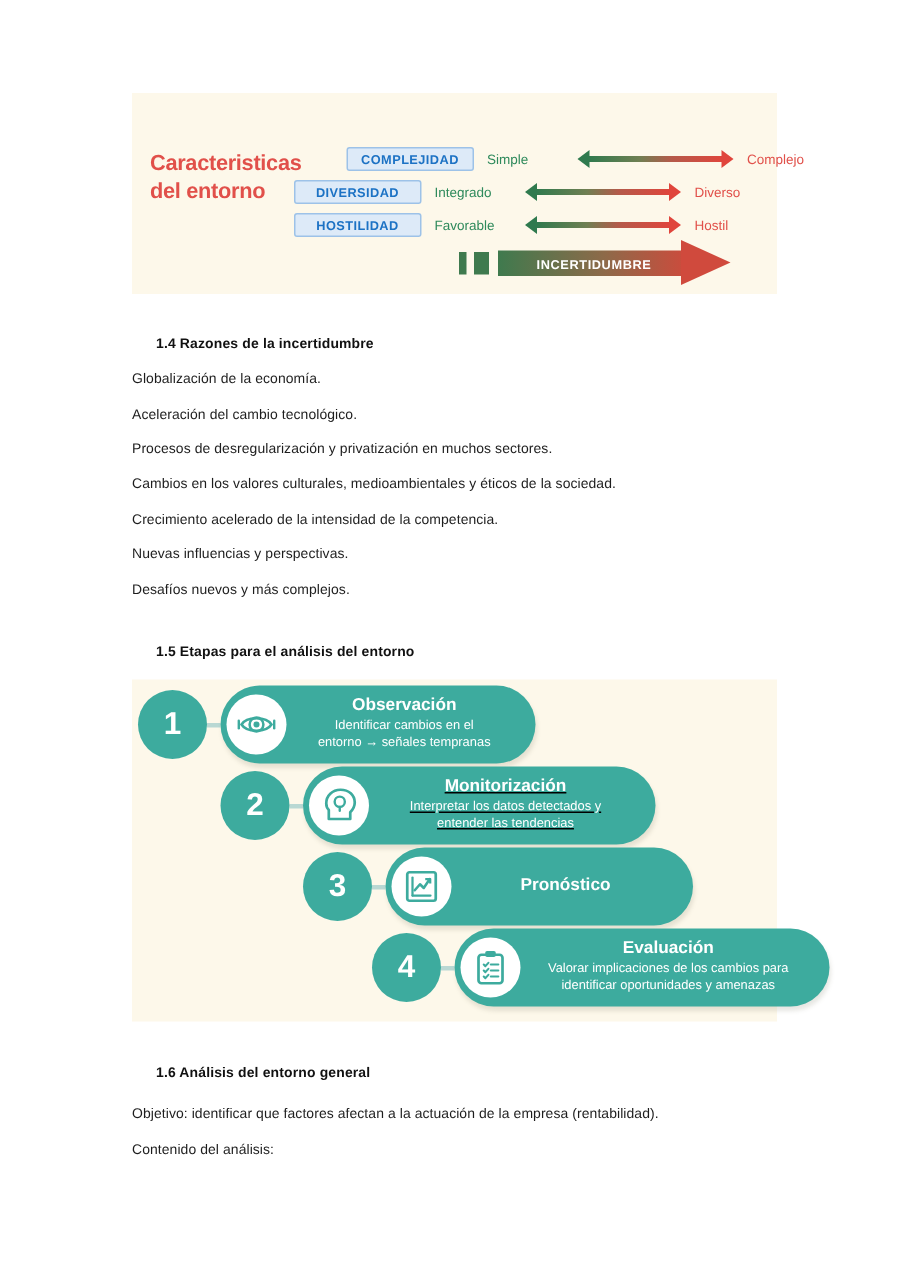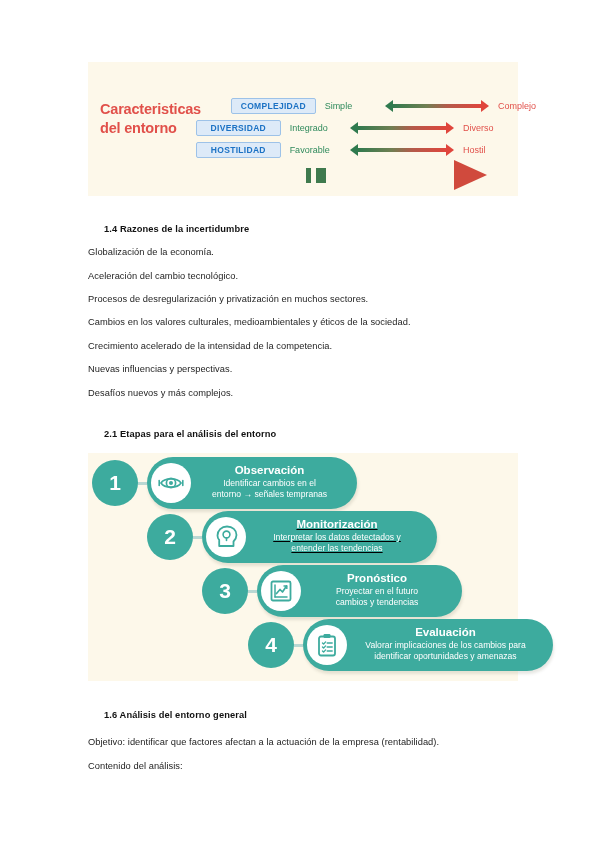--- a/index.html
+++ b/index.html
@@ -289,34 +289,37 @@
       <span class="head-l"></span>
       <span class="bar"></span>
       <span class="head-r"></span>
     </div>
     <div class="env-right">Hostil</div>
   </div>
 
   <div id="uncertainty-bar">
     <span class="dash1"></span>
     <span class="dash2"></span>
+    <div class="ubody">
+      <span id="uncertainty-label">INCERTIDUMBRE</span>
+    </div>
     <span class="uhead"></span>
   </div>
 </div>
 
 <div class="doc-heading" style="top:224px">1.4 Razones de la incertidumbre</div>
 <div class="doc-para" style="top:247px">Globalización de la economía.</div>
 <div class="doc-para" style="top:271px">Aceleración del cambio tecnológico.</div>
 <div class="doc-para" style="top:294px">Procesos de desregularización y privatización en muchos sectores.</div>
 <div class="doc-para" style="top:317px">Cambios en los valores culturales, medioambientales y éticos de la sociedad.</div>
 <div class="doc-para" style="top:341px">Crecimiento acelerado de la intensidad de la competencia.</div>
 <div class="doc-para" style="top:364px">Nuevas influencias y perspectivas.</div>
 <div class="doc-para" style="top:388px">Desafíos nuevos y más complejos.</div>
 
-<div class="doc-heading" style="top:429px">2.1 Etapas para el análisis del entorno</div>
+<div class="doc-heading" style="top:429px">1.5 Etapas para el análisis del entorno</div>
 
 <div id="stages-diagram">
 
   <div class="stage" id="stage-0">
     <div class="stage-number">1</div>
     <div class="stage-connector"></div>
     <div class="stage-pill">
       <div class="stage-icon">
         <svg width="26" height="26" viewBox="0 0 26 26">
           <path d="M3 13 C6.5 7.5, 19.5 7.5, 23 13 C19.5 18.5, 6.5 18.5, 3 13 Z" fill="none" stroke="#3dab9e" stroke-width="1.7"></path>
@@ -361,22 +364,20 @@
         <svg width="26" height="26" viewBox="0 0 26 26">
           <rect x="3.5" y="3.5" width="19" height="19" rx="1.5" fill="none" stroke="#3dab9e" stroke-width="1.8"></rect>
           <path d="M7 19 L7 7" stroke="#3dab9e" stroke-width="1.5" stroke-linecap="round"></path>
           <path d="M7 19 L19 19" stroke="#3dab9e" stroke-width="1.5" stroke-linecap="round"></path>
           <polyline points="8.5,15.5 12,11.5 14.5,14 18.5,8" fill="none" stroke="#3dab9e" stroke-width="1.7" stroke-linejoin="round" stroke-linecap="round"></polyline>
           <polyline points="15.5,8 18.8,8 18.8,11" fill="none" stroke="#3dab9e" stroke-width="1.5" stroke-linejoin="round"></polyline>
         </svg>
       </div>
       <div class="stage-text">
         <span class="stage-title">Pronóstico</span>
-        <span class="stage-desc">Proyectar en el futuro
-cambios y tendencias</span>
       </div>
     </div>
   </div>
 
   <div class="stage" id="stage-3">
     <div class="stage-number">4</div>
     <div class="stage-connector"></div>
     <div class="stage-pill">
       <div class="stage-icon">
         <svg width="26" height="26" viewBox="0 0 26 26">

